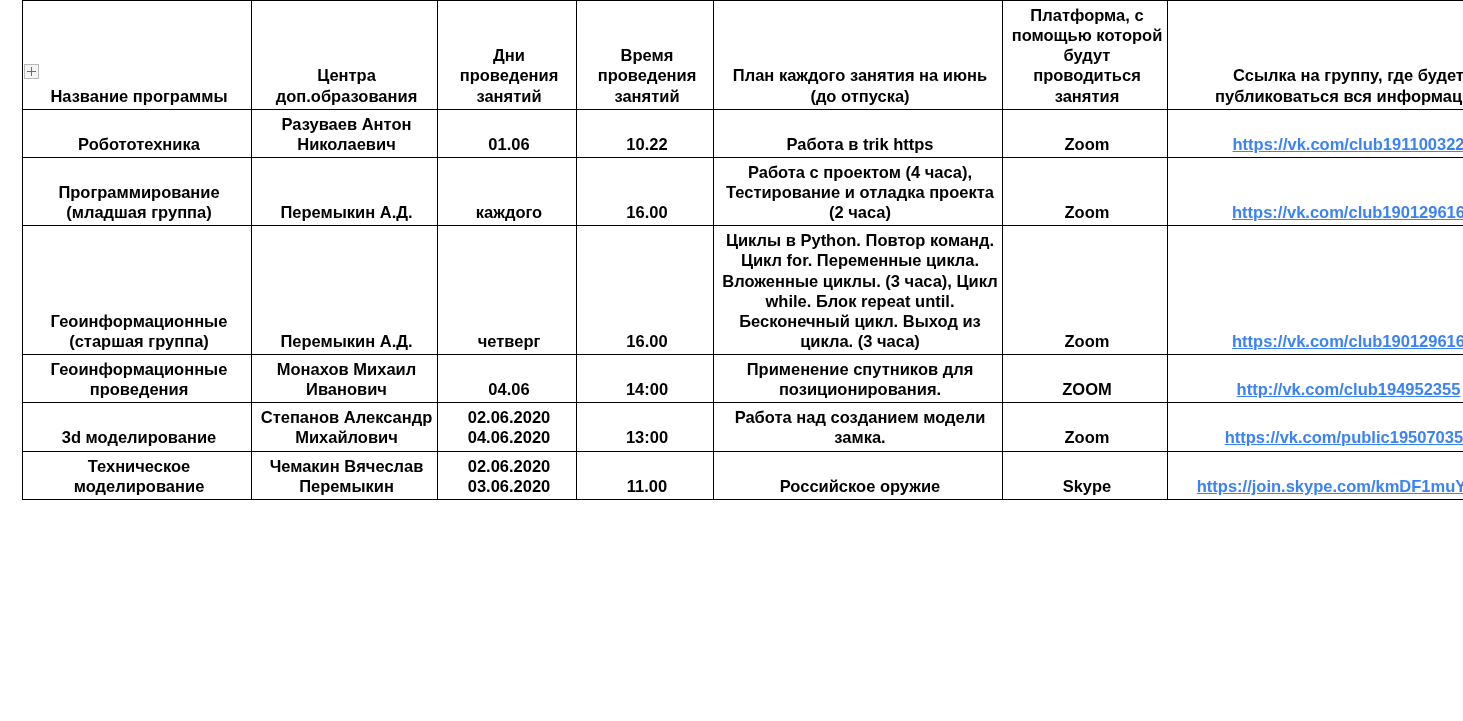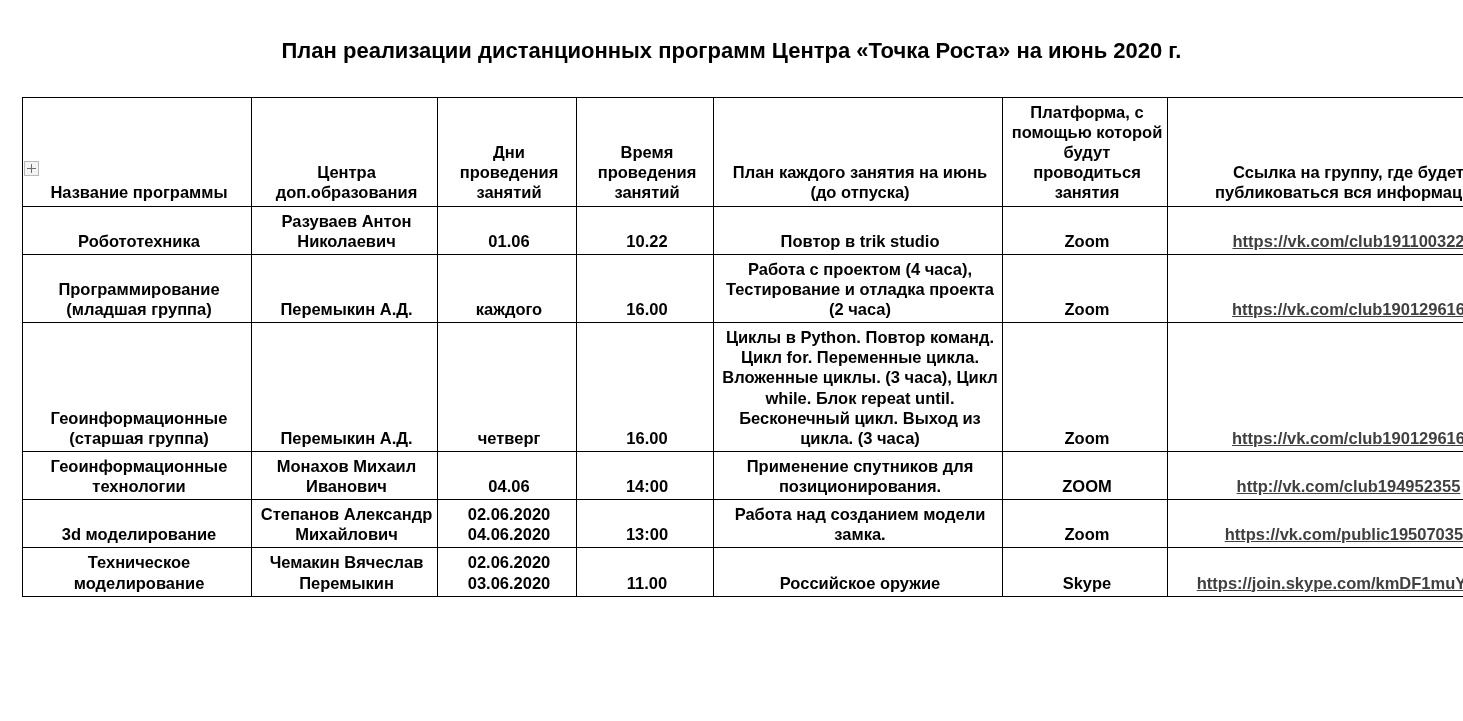--- a/index.html
+++ b/index.html
@@ -77,31 +77,30 @@
     vertical-align: bottom;
   }
   .c0 { width: 220px; }
   .c1 { width: 177px; }
   .c2 { width: 130px; }
   .c3 { width: 128px; }
   .c4 { width: 280px; }
   .c5 { width: 156px; }
   .c6 { width: 349px; }
   a.link {
-    color: #404040;
+    color: #3b82f6;
     text-decoration: underline;
     word-break: break-all;
   }
 </style>
 </head>
 <body>
 
 <div class="page">
 
-  <h1 class="doc-title">План реализации дистанционных программ Центра «Точка Роста» на июнь 2020 г.</h1>
 
   <div class="table-wrap">
     <div class="drag-handle"></div>
 
     <table class="plan">
       <thead>
         <tr>
           <th class="c0">Название программы</th>
           <th class="c1">Центра доп.образования</th>
           <th class="c2">Дни проведения занятий</th>
@@ -110,21 +109,21 @@
           <th class="c5">Платформа, с помощью которой будут проводиться занятия</th>
           <th class="c6">Ссылка на группу, где будет публиковаться вся информация</th>
         </tr>
       </thead>
       <tbody>
         <tr>
           <td class="c0">Робототехника</td>
           <td class="c1">Разуваев Антон Николаевич</td>
           <td class="c2">01.06</td>
           <td class="c3">10.22</td>
-          <td class="c4">Повтор в trik studio</td>
+          <td class="c4">Работа в trik https</td>
           <td class="c5">Zoom</td>
           <td class="c6"><a class="link" href="#">https://vk.com/club191100322</a></td>
         </tr>
         <tr>
           <td class="c0">Программирование (младшая группа)</td>
           <td class="c1">Перемыкин А.Д.</td>
           <td class="c2">каждого</td>
           <td class="c3">16.00</td>
           <td class="c4">Работа с проектом (4 часа), Тестирование и отладка проекта (2 часа)</td>
           <td class="c5">Zoom</td>
@@ -133,21 +132,21 @@
         <tr>
           <td class="c0">Геоинформационные (старшая группа)</td>
           <td class="c1">Перемыкин А.Д.</td>
           <td class="c2">четверг</td>
           <td class="c3">16.00</td>
           <td class="c4">Циклы в Python. Повтор команд. Цикл for. Переменные цикла. Вложенные циклы. (3 часа), Цикл while. Блок repeat until. Бесконечный цикл. Выход из цикла. (3 часа)</td>
           <td class="c5">Zoom</td>
           <td class="c6"><a class="link" href="#">https://vk.com/club190129616</a></td>
         </tr>
         <tr>
-          <td class="c0">Геоинформационные технологии</td>
+          <td class="c0">Геоинформационные проведения</td>
           <td class="c1">Монахов Михаил Иванович</td>
           <td class="c2">04.06</td>
           <td class="c3">14:00</td>
           <td class="c4">Применение спутников для позиционирования.</td>
           <td class="c5">ZOOM</td>
           <td class="c6"><a class="link" href="#">http://vk.com/club194952355</a></td>
         </tr>
         <tr>
           <td class="c0">3d моделирование</td>
           <td class="c1">Степанов Александр Михайлович</td>

